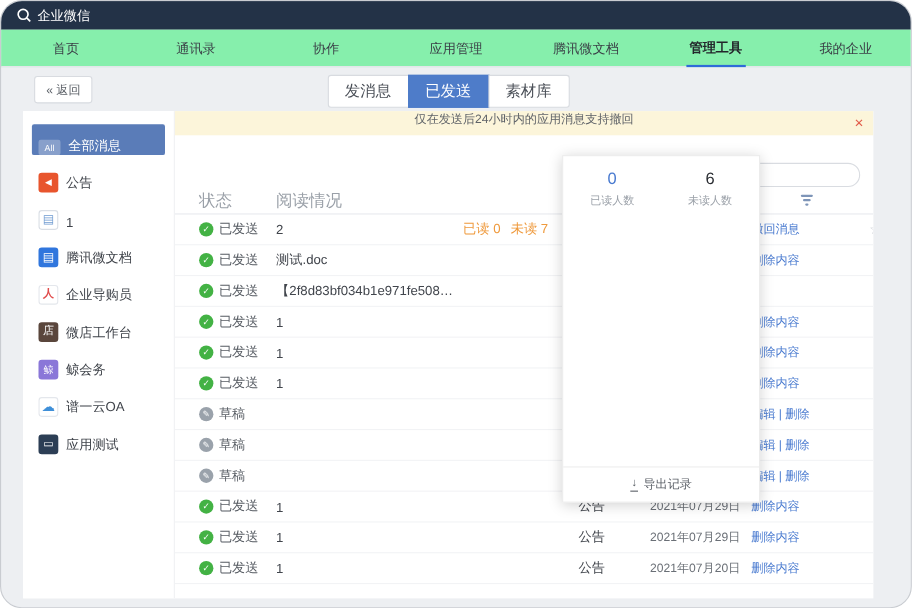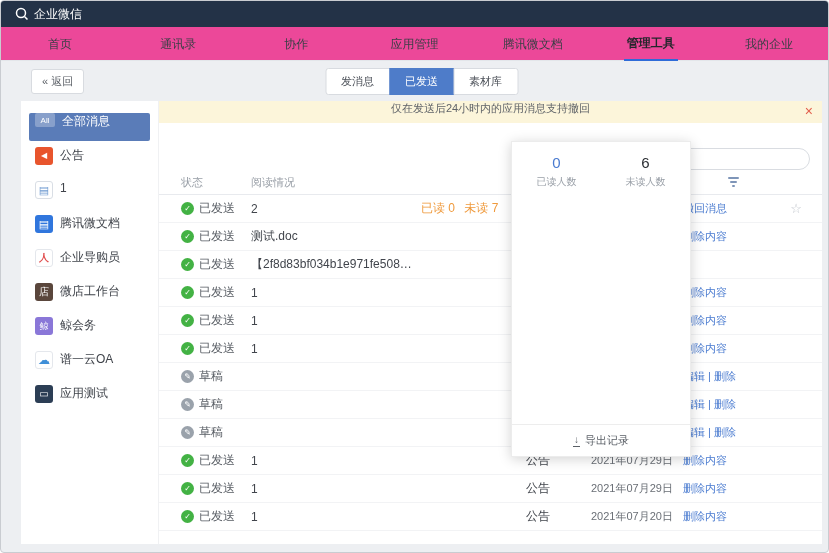--- a/index.html
+++ b/index.html
@@ -1,61 +1,61 @@
 <!DOCTYPE html>
 <html><head>
 <meta charset="utf-8">
 <style>
   *{box-sizing:border-box;margin:0;padding:0}
   body{background:#ffffff;font-family:"Liberation Sans",sans-serif;padding:0}
-  .window{width:829px;height:553px;border:1px solid #c9ccd1;border-radius:4px;overflow:hidden;position:relative;background:#edeff2}
+  .window{width:829px;height:553px;border:1px solid #c9ccd1;border-radius:20px;overflow:hidden;position:relative;background:#edeff2}
   
   .topbar{height:26px;background:#233247;display:flex;align-items:center;justify-content:space-between;padding:0 14px}
   .logo{display:flex;align-items:center;gap:5px;font-size:12px;color:#fff}
   .toplinks{display:flex;font-size:11px;color:#c9d2de}
   .toplink{cursor:pointer;white-space:nowrap}
   .toplink + .toplink{border-left:1px solid rgba(255,255,255,.28);margin-left:9px;padding-left:9px}
   
-  .mainnav{height:34px;background:#ec4899;border-bottom:1px solid #e3e6ea;display:flex}
+  .mainnav{height:34px;background:#86efac;border-bottom:1px solid #e3e6ea;display:flex}
   .nav-item{flex:1;display:flex;align-items:center;justify-content:center;font-size:12px;color:#3a3f46;cursor:pointer}
   .nav-item span{padding:8px 3px 7px}
   .nav-item.active span{border-bottom:2px solid #2f6bd8;font-weight:bold;color:#23262b}
   
-  .content{padding:6px 6px 10px 20px;height:493px;position:relative}
+  .content{padding:6px 34px 10px 20px;height:493px;position:relative}
   .toolbar{height:30px;position:relative;margin-bottom:4px}
   .back-btn{position:absolute;left:10px;top:2px;background:#fff;border:1px solid #d8dbe0;border-radius:3px;font-size:11px;color:#5a5f66;padding:4px 10px;cursor:pointer}
   .tabs{position:absolute;left:50%;transform:translateX(-50%);top:1px;display:flex}
-  .tab{background:#fff;border:1px solid #d8dbe0;font-size:11px;color:#4a4f57;padding:5px 15px;margin-left:-1px;cursor:pointer}
+  .tab{background:#fff;border:1px solid #d8dbe0;font-size:14px;color:#4a4f57;padding:5px 15px;margin-left:-1px;cursor:pointer}
   .tab:first-child{border-radius:3px 0 0 3px;margin-left:0}
   .tab:last-child{border-radius:0 3px 3px 0}
   .tab.active{background:#4e7cc9;border-color:#4e7cc9;color:#fff}
   
   .panel{display:flex;background:#fff;height:443px;overflow:hidden}
   .sidebar{width:138px;background:#fff;padding-top:12px;border-right:1px solid #f0f1f3;flex:0 0 138px}
-  .side-item{height:28px;margin:0 8px 6px;display:flex;align-items:flex-start;gap:7px;padding:0 6px;font-size:12px;color:#3f434a;border-radius:2px;cursor:pointer;white-space:nowrap}
+  .side-item{height:28px;margin:0 8px 6px;display:flex;align-items:flex-end;gap:7px;padding:0 6px;font-size:12px;color:#3f434a;border-radius:2px;cursor:pointer;white-space:nowrap}
   .side-item.selected{background:#5a7cb8;color:#fff}
   .all-badge{min-width:20px;height:14px;background:rgba(255,255,255,.28);border-radius:2px;font-size:8px;display:flex;align-items:center;justify-content:center;padding:0 2px}
   .app-ic{width:18px;height:18px;border-radius:3px;display:flex;align-items:center;justify-content:center;font-size:10px;flex:0 0 18px;line-height:1}
   .ic-megaphone{background:#e8552d;color:#fff;font-size:8px}
   .ic-app1{background:#fff;border:1px solid #d9dee5;color:#6f9bd1;font-size:11px}
   .ic-doc{background:#3076dd;color:#fff;font-size:11px}
   .ic-person{background:#fff;border:1px solid #e4e7ec;color:#e04b4b;font-weight:bold;font-size:10px}
   .ic-shop{background:#5a463c;color:#fff}
   .ic-whale{background:#8a77d8;color:#fff;font-size:9px}
   .ic-cloud{background:#fff;border:1px solid #e4e7ec;color:#3f8fd8;font-size:12px}
   .ic-monitor{background:#2c3e55;color:#fff}
   
   .main{flex:1;display:flex;flex-direction:column;min-width:0}
   .notice{height:22px;background:#fcf5da;display:flex;justify-content:center;position:relative;font-size:11px;color:#5f6368;flex:0 0 22px}
   .notice-close{position:absolute;right:9px;top:3px;color:#e25c4a;font-size:14px;cursor:pointer;line-height:1}
   .search-row{height:22px;margin:25px 12px 0;display:flex;justify-content:flex-end;flex:0 0 22px}
   .search-input{width:235px;height:22px;border:1px solid #d9dce1;border-radius:11px;padding:0 12px;font-size:11px;outline:none;background:#fff;color:#41454c}
   .table{flex:1;overflow:hidden}
   .trow{display:grid;grid-template-columns:70px 170px 105px 65px 92px 100px 26px;padding-left:22px;align-items:center;height:28px;border-bottom:1px solid #f2f3f5;font-size:12px;color:#41454c}
-  .trow.thead{height:25px;color:#9aa0a8;font-size:11px;border-bottom:1px solid #e8eaee}
+  .trow.thead{height:25px;color:#9aa0a8;font-size:15px;border-bottom:1px solid #e8eaee}
   .status{display:flex;align-items:center;gap:5px;color:#575c63}
   .sicon{width:13px;height:13px;border-radius:50%;color:#fff;font-size:8px;display:flex;align-items:center;justify-content:center;flex:0 0 13px;line-height:1}
   .sicon.sent{background:#43b244}
   .sicon.draft{background:#9aa2ab}
   .msg{overflow:hidden;white-space:nowrap;text-overflow:ellipsis;padding-right:8px}
   .read span{color:#ef9a3d;cursor:pointer}
   .read .r1{margin-right:6px}
   .typec{color:#41454c}
   .datec{color:#6a6f76;font-size:11px;white-space:nowrap}
   .action{color:#4a7bd0;font-size:11px;cursor:pointer;white-space:nowrap}

